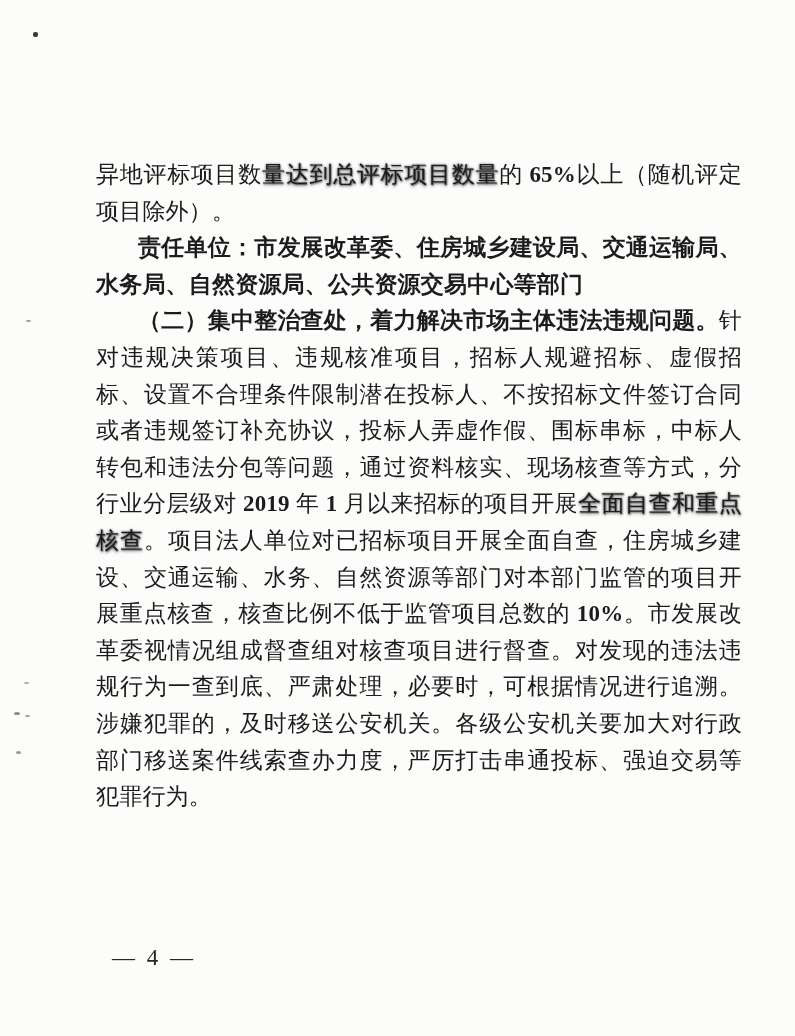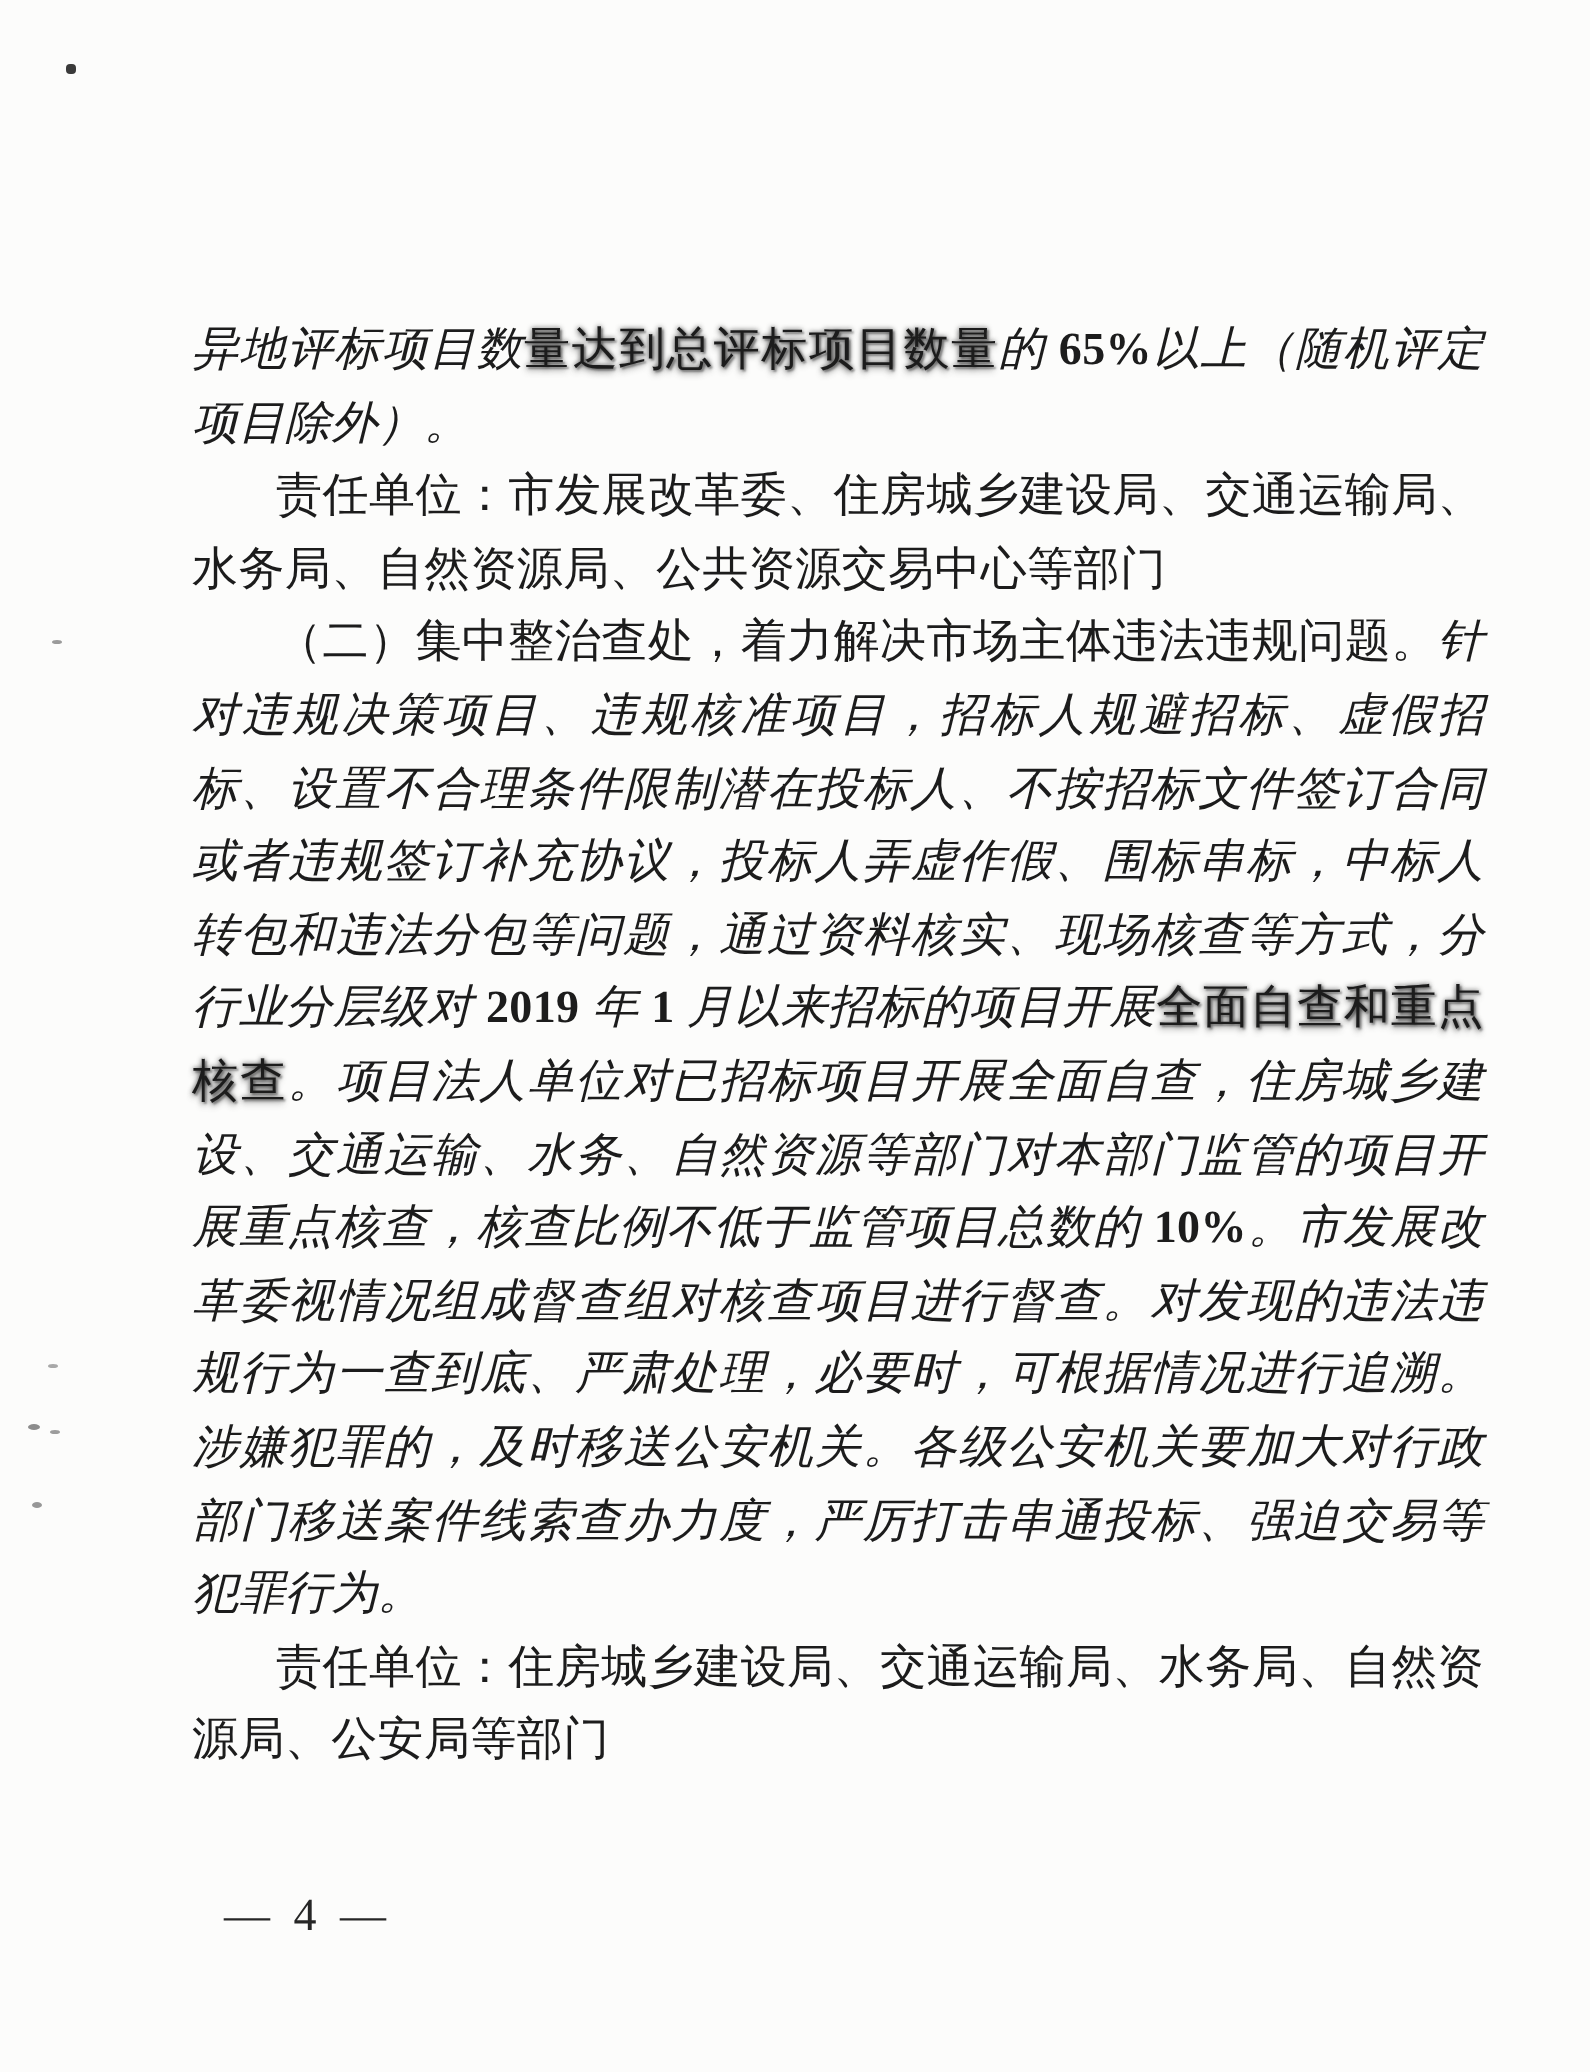--- a/index.html
+++ b/index.html
@@ -21,22 +21,22 @@
     top: 157px;
     width: 646px;
     font-size: 23px;
     line-height: 36.6px;
     text-align: justify;
     color: #1c1c1c;
     letter-spacing: 0.2px;
   }
   .para { margin: 0; padding: 0; }
   .para.indent { text-indent: 42px; }
-  .seg-regular { font-weight: 400; font-style: italic; }
-  .seg-bold { font-weight: 400; }
+  .seg-regular { font-weight: 400; }
+  .seg-bold { font-weight: 700; }
   .seg-num-bold { font-weight: 700; }
   .seg-smudge {
     font-weight: 400;
     text-shadow: 0 0 2.5px rgba(45,45,45,0.8), 0 2px 3px rgba(70,70,70,0.45), 1px 1px 1px rgba(50,50,50,0.4);
   }
   .page-number {
     position: absolute;
     left: 112px;
     top: 945px;
     font-size: 23px;
@@ -65,17 +65,16 @@
   <div class="speck s2"></div>
   <div class="speck s3"></div>
   <div class="speck s4"></div>
   <div class="speck s5"></div>
   <div class="speck s6"></div>
 
   <main class="content" id="doc-content">
       <p class="para"><span class="seg-regular">异地评标项目数</span><span class="seg-smudge">量达到总评标项目数量</span><span class="seg-regular">的 </span><span class="seg-num-bold">65%</span><span class="seg-regular">以上（随机评定项目除外）。</span></p>
       <p class="para indent"><span class="seg-bold">责任单位：市发展改革委、住房城乡建设局、交通运输局、水务局、自然资源局、公共资源交易中心等部门</span></p>
       <p class="para indent"><span class="seg-bold">（二）集中整治查处，着力解决市场主体违法违规问题。</span><span class="seg-regular">针对违规决策项目、违规核准项目，招标人规避招标、虚假招标、设置不合理条件限制潜在投标人、不按招标文件签订合同或者违规签订补充协议，投标人弄虚作假、围标串标，中标人转包和违法分包等问题，通过资料核实、现场核查等方式，分行业分层级对 </span><span class="seg-num-bold">2019</span><span class="seg-regular"> 年 </span><span class="seg-num-bold">1</span><span class="seg-regular"> 月以来招标的项目开展</span><span class="seg-smudge">全面自查和重点核查</span><span class="seg-regular">。项目法人单位对已招标项目开展全面自查，住房城乡建设、交通运输、水务、自然资源等部门对本部门监管的项目开展重点核查，核查比例不低于监管项目总数的 </span><span class="seg-num-bold">10%</span><span class="seg-regular">。市发展改革委视情况组成督查组对核查项目进行督查。对发现的违法违规行为一查到底、严肃处理，必要时，可根据情况进行追溯。涉嫌犯罪的，及时移送公安机关。各级公安机关要加大对行政部门移送案件线索查办力度，严厉打击串通投标、强迫交易等犯罪行为。</span></p>
-      <p class="para indent"><span class="seg-bold">责任单位：住房城乡建设局、交通运输局、水务局、自然资源局、公安局等部门</span></p>
     </main>
 
   <div class="page-number">— 4 —</div>
 </div>
 
 </body></html>

